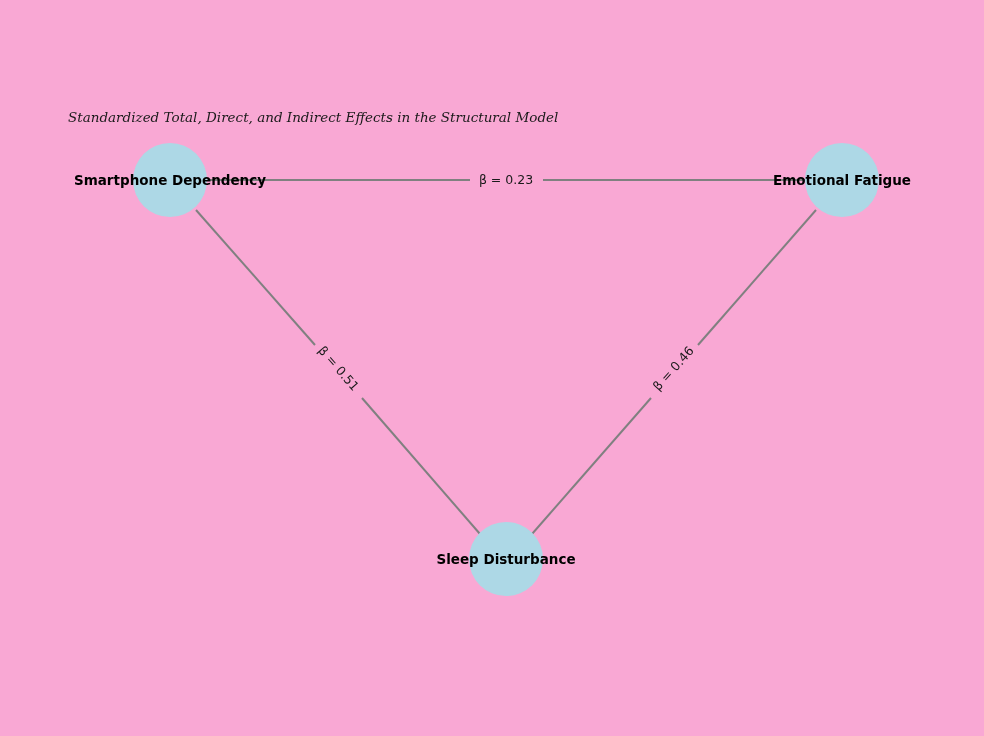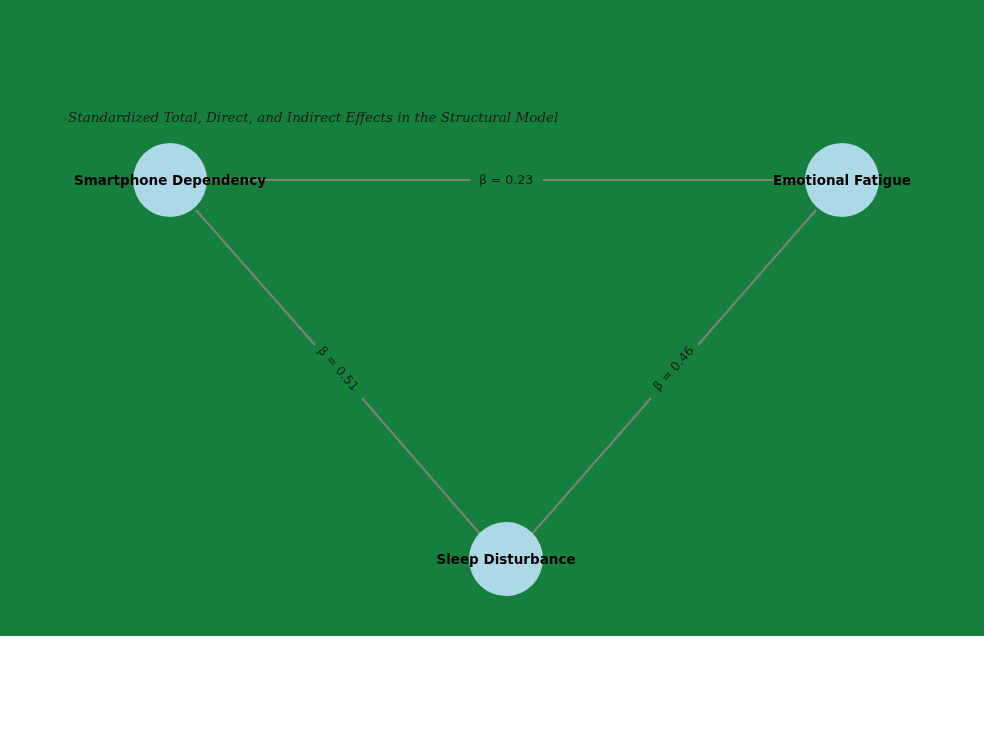--- a/index.html
+++ b/index.html
@@ -3,22 +3,22 @@
 <meta charset="utf-8">
 <style>
   html, body {
     margin: 0;
     padding: 0;
     background: #ffffff;
   }
   #figure {
     position: relative;
     width: 984px;
-    height: 636px;
-    background: #15803d;
+    height: 736px;
+    background: #f9a8d4;
     overflow: hidden;
     font-family: "DejaVu Sans", sans-serif;
   }
   #figure svg {
     position: absolute;
     top: 0;
     left: 0;
     width: 984px;
     height: 736px;
     overflow: hidden;

